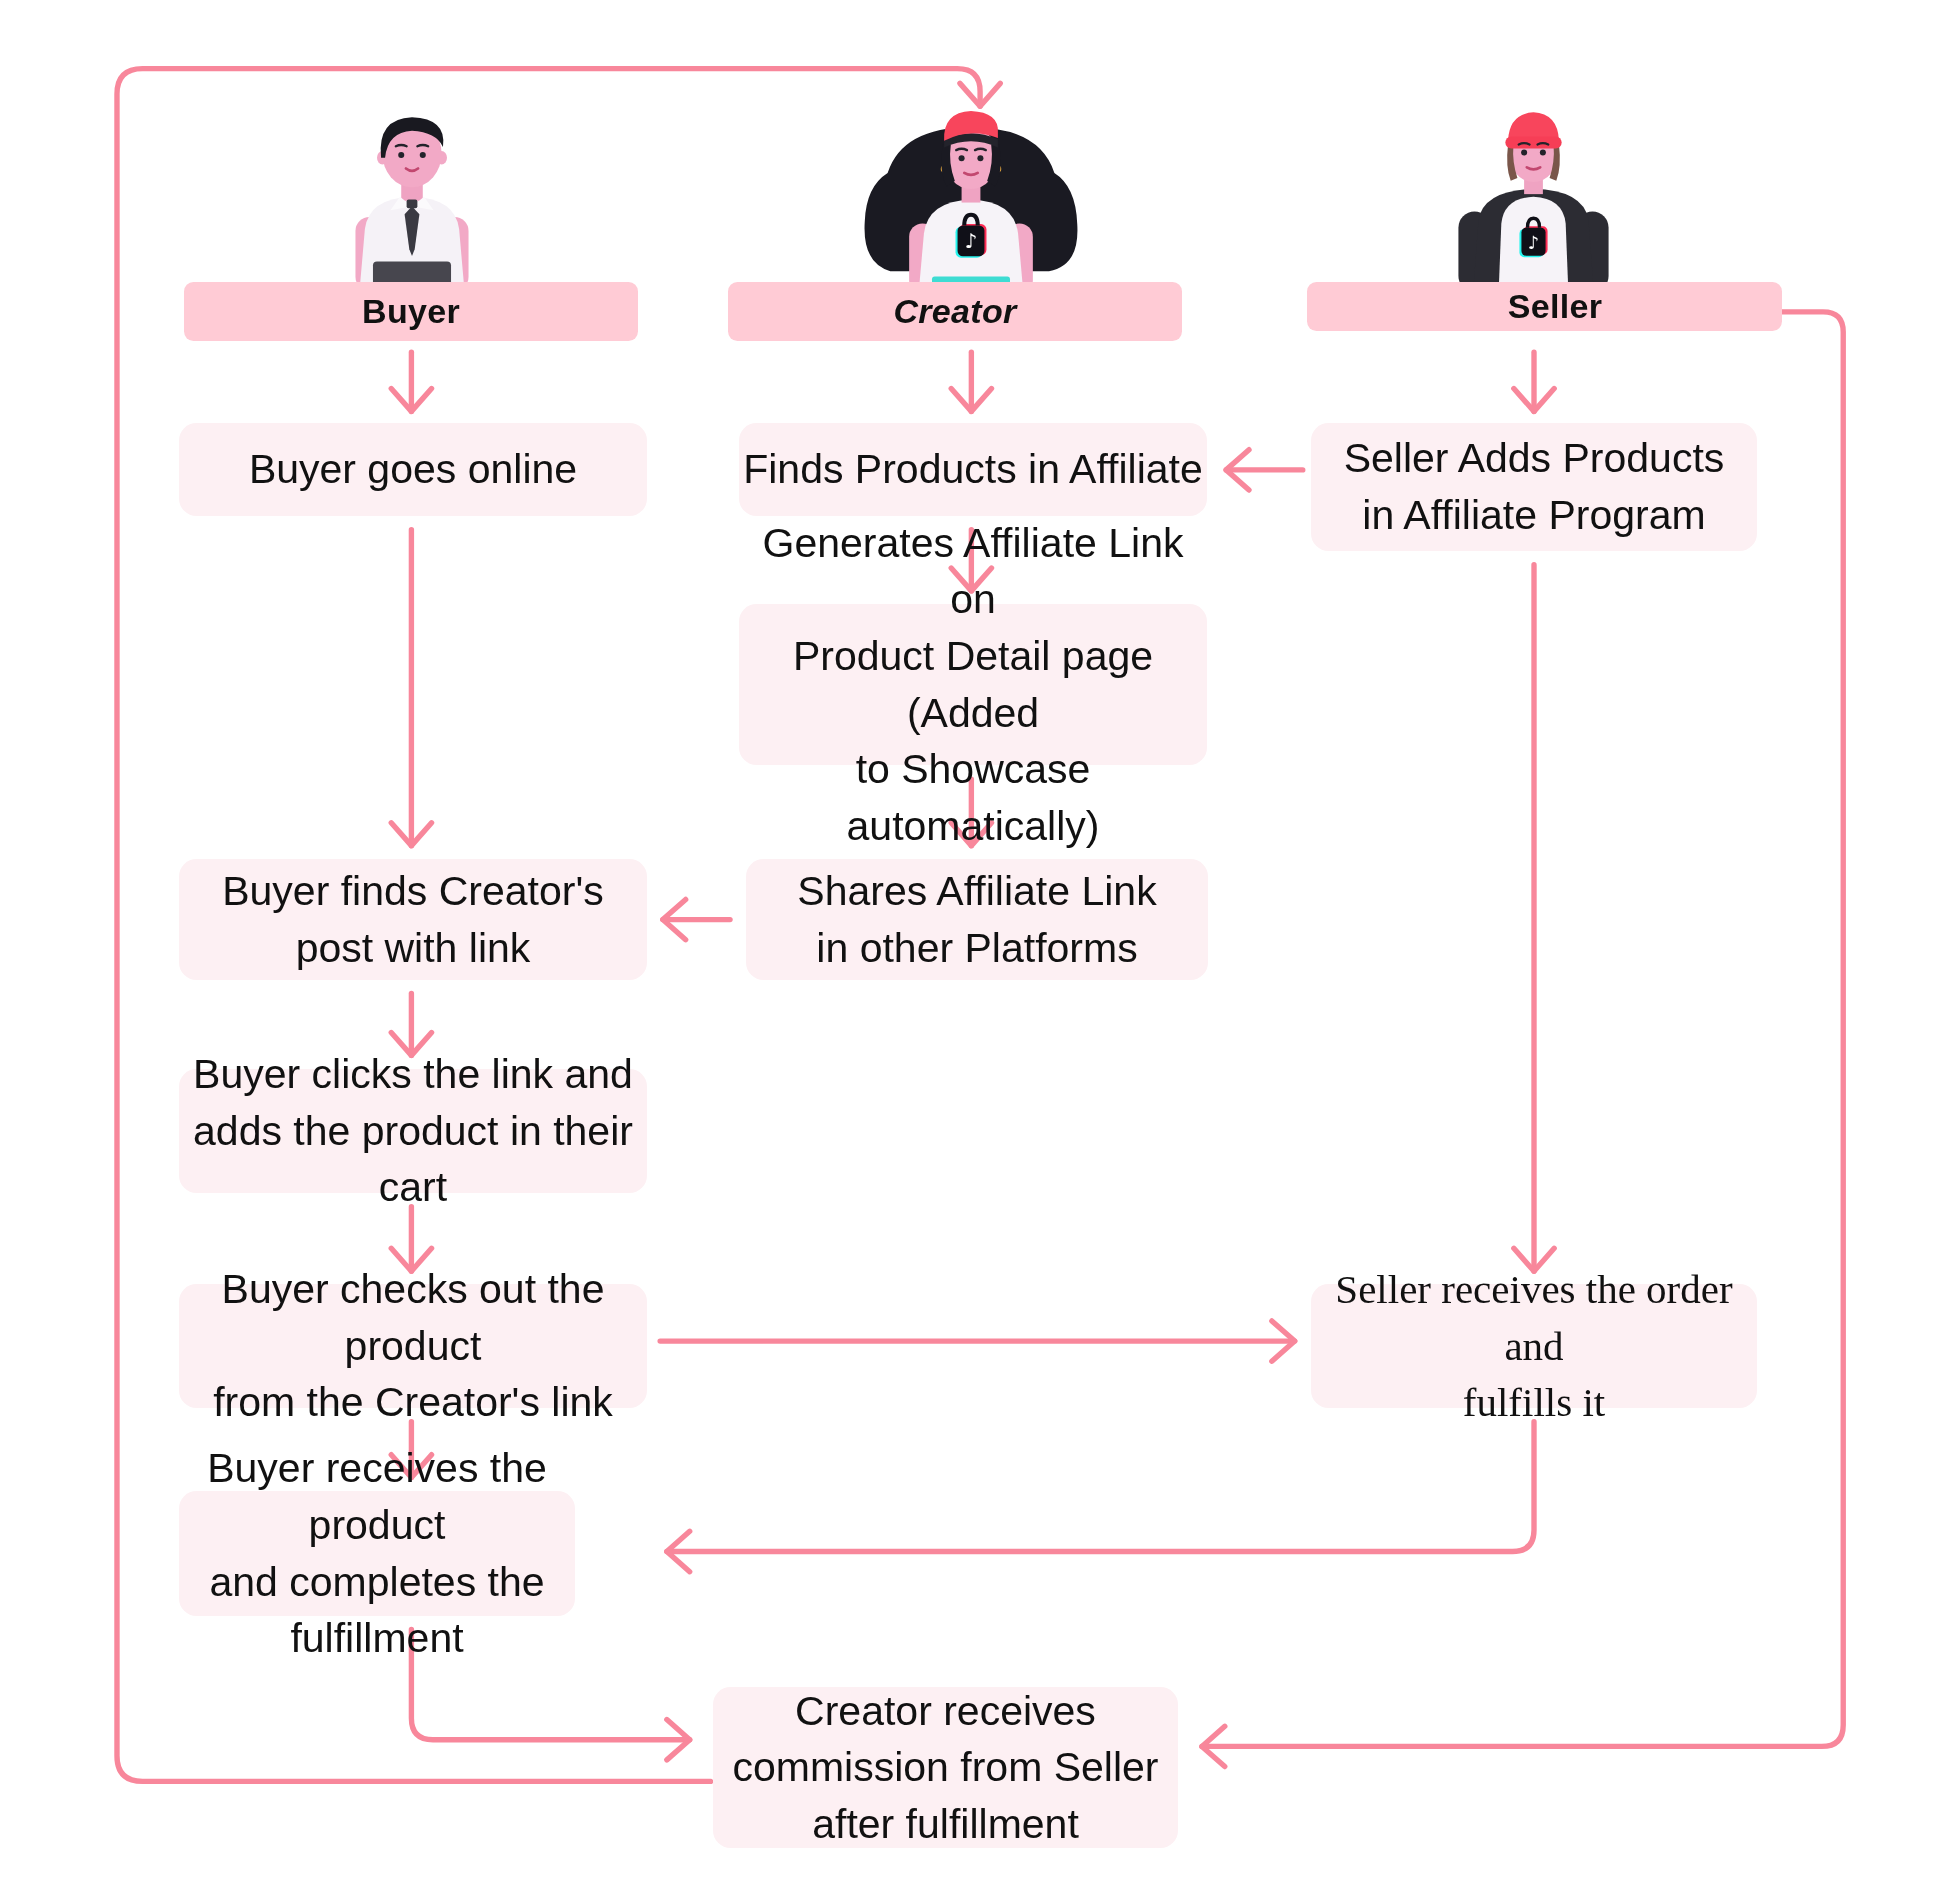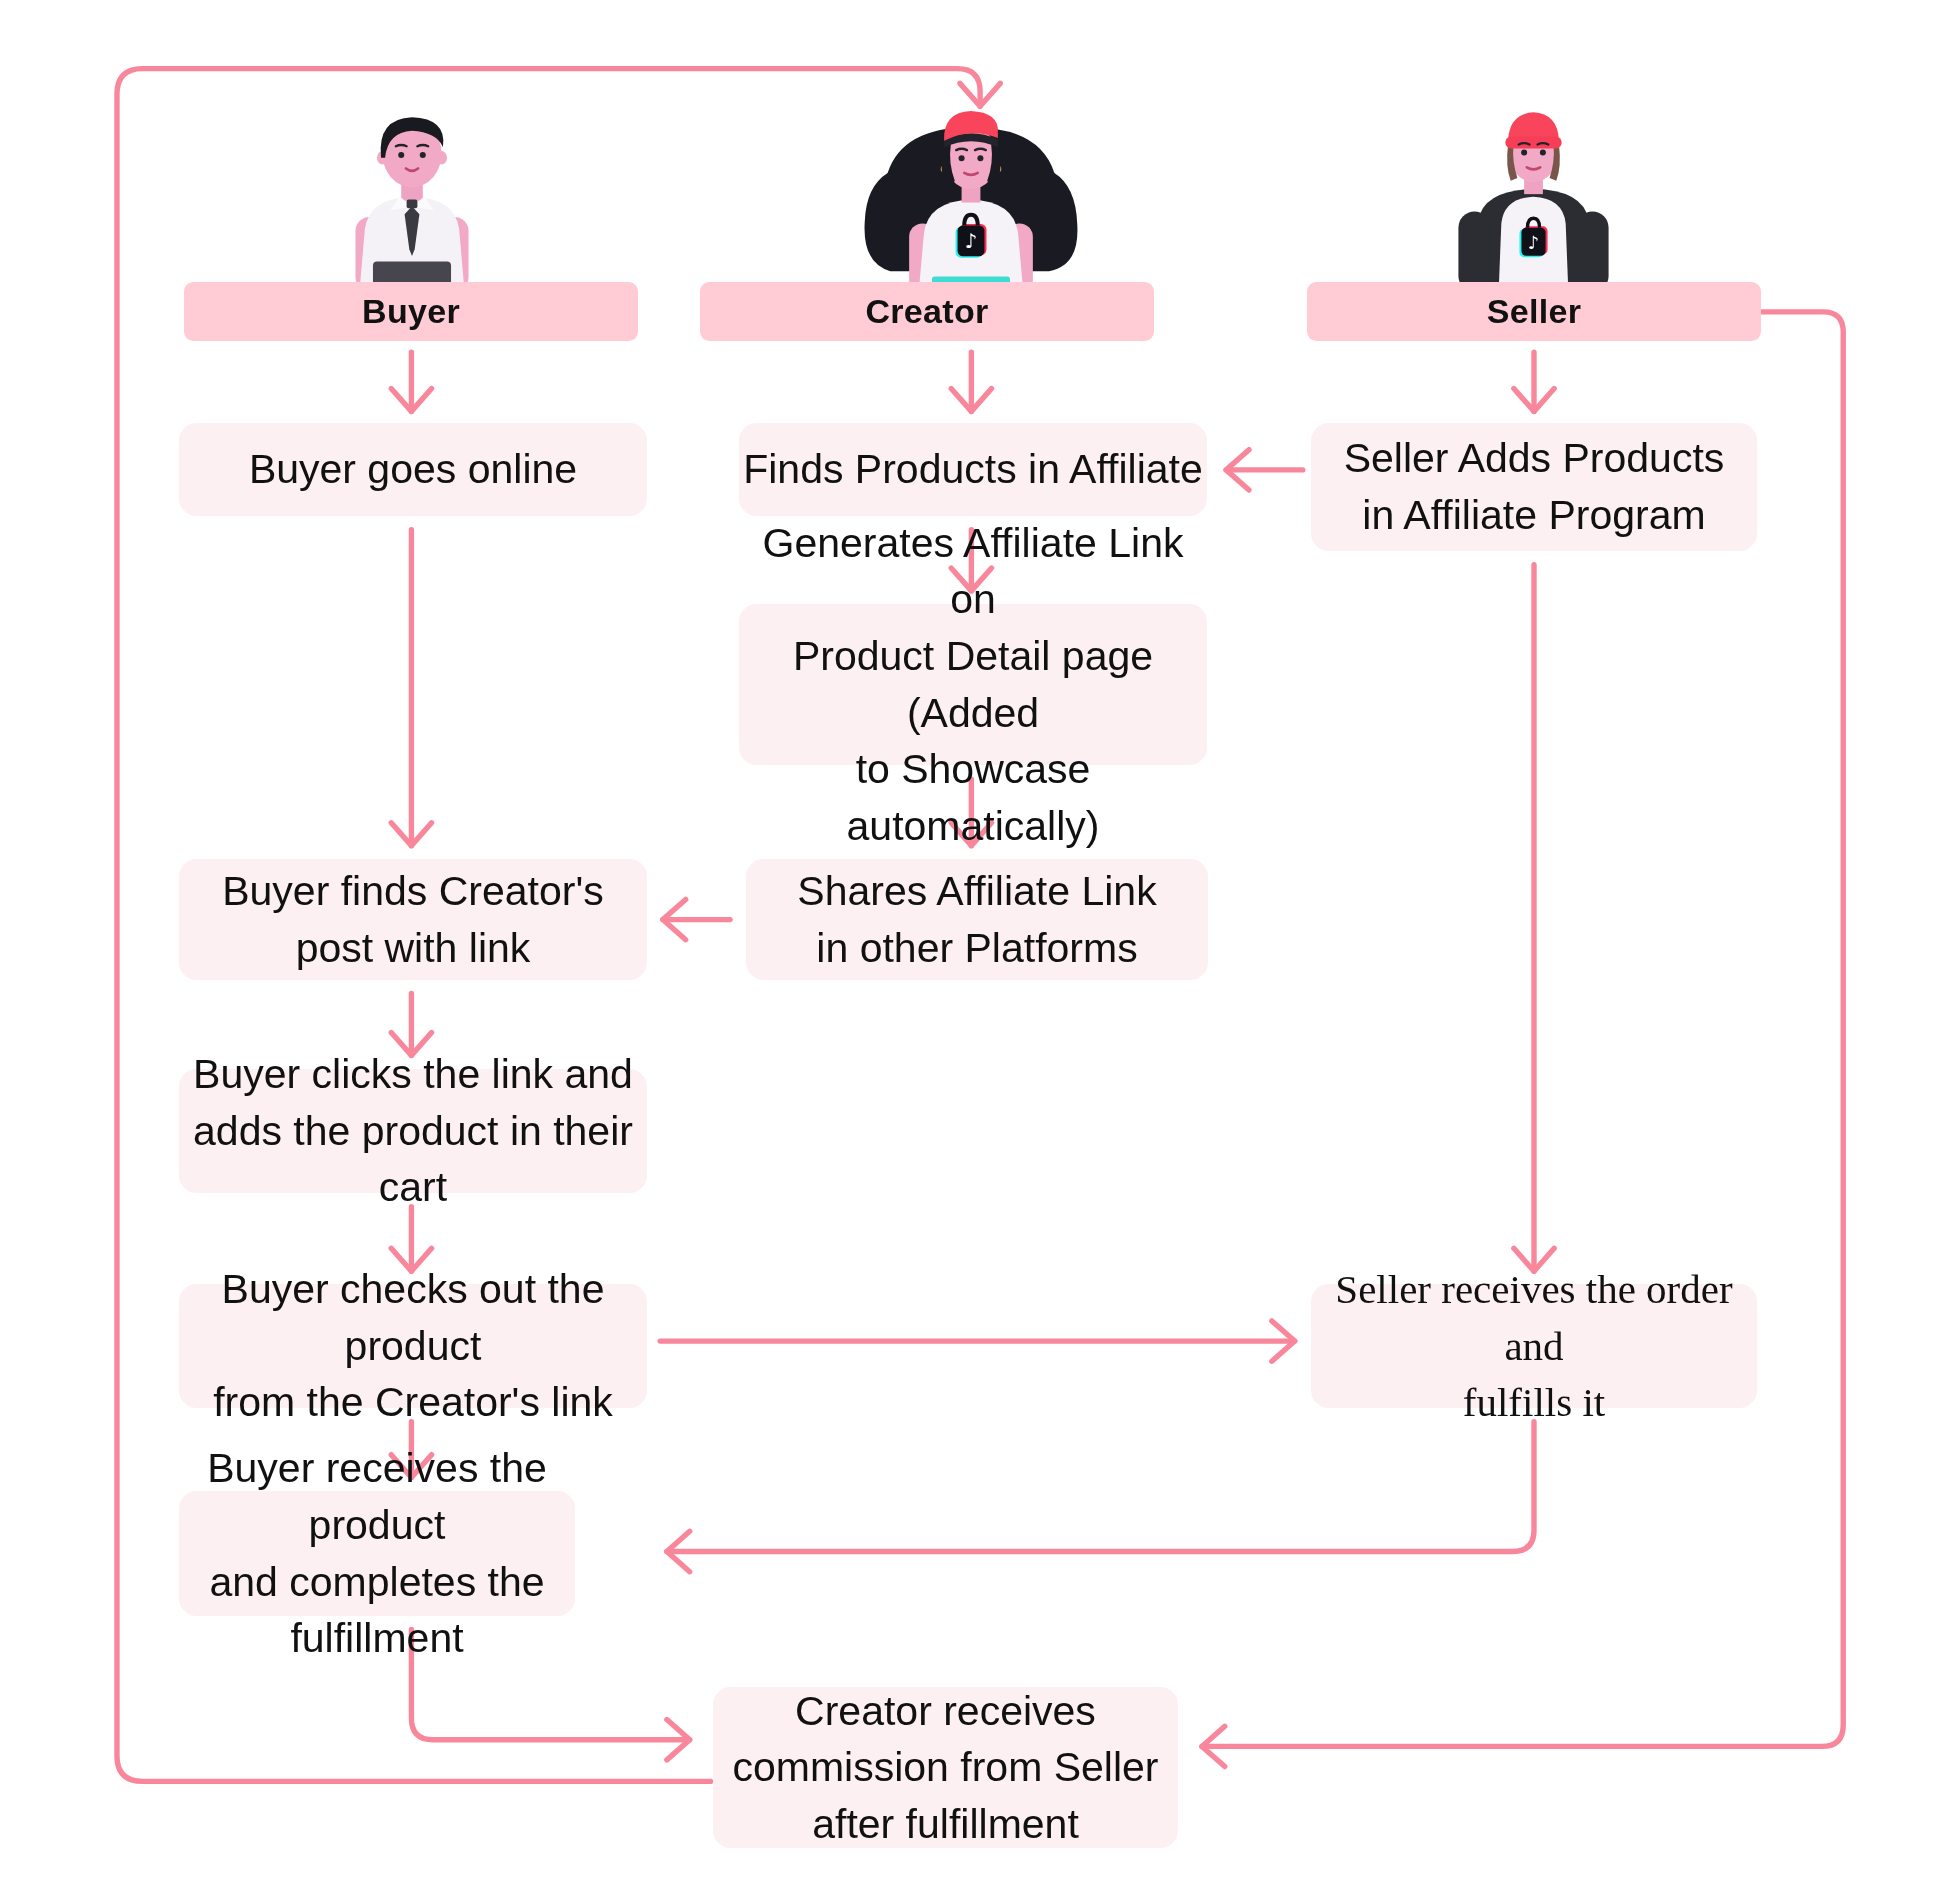--- a/index.html
+++ b/index.html
@@ -134,22 +134,22 @@
       <rect x="118" y="38" width="84" height="18" rx="9" fill="#F63E56"></rect>
       <circle cx="146" cy="62" r="4.5" fill="#23232B"></circle>
       <circle cx="174" cy="62" r="4.5" fill="#23232B"></circle>
       <path d="M138,50 Q146,46 154,50" stroke="#23232B" stroke-width="3.5" fill="none" stroke-linecap="round"></path>
       <path d="M166,50 Q174,46 182,50" stroke="#23232B" stroke-width="3.5" fill="none" stroke-linecap="round"></path>
       <path d="M150,84 Q160,90 170,84" stroke="#C2476F" stroke-width="4" fill="none" stroke-linecap="round"></path>
     </svg>
   </div>
 
   <div class="hdr" style="left:184px;top:282px;width:454px;height:59px;">Buyer</div>
-  <div class="hdr" style="left:700px;top:282px;width:454px;height:59px;">Creator</div>
-  <div class="hdr" style="left:1307px;top:282px;width:454px;height:59px;">Seller</div>
+  <div class="hdr" style="left:728px;top:282px;width:454px;height:59px;font-style:italic;">Creator</div>
+  <div class="hdr" style="left:1307px;top:282px;width:454px;height:49px;padding-left:21px;">Seller</div>
 
   <div class="box" style="left:179px;top:423px;width:468px;height:93px;">Buyer goes online</div>
   <div class="box" style="left:739px;top:423px;width:468px;height:93px;">Finds Products in Affiliate</div>
   <div class="box" style="left:1311px;top:423px;width:446px;height:128px;">Seller Adds Products
 in Affiliate Program</div>
   <div class="box" style="left:739px;top:604px;width:468px;height:161px;">Generates Affiliate Link on
 Product Detail page (Added
 to Showcase automatically)</div>
   <div class="box" style="left:179px;top:859px;width:468px;height:121px;">Buyer finds Creator's
 post with link</div>

